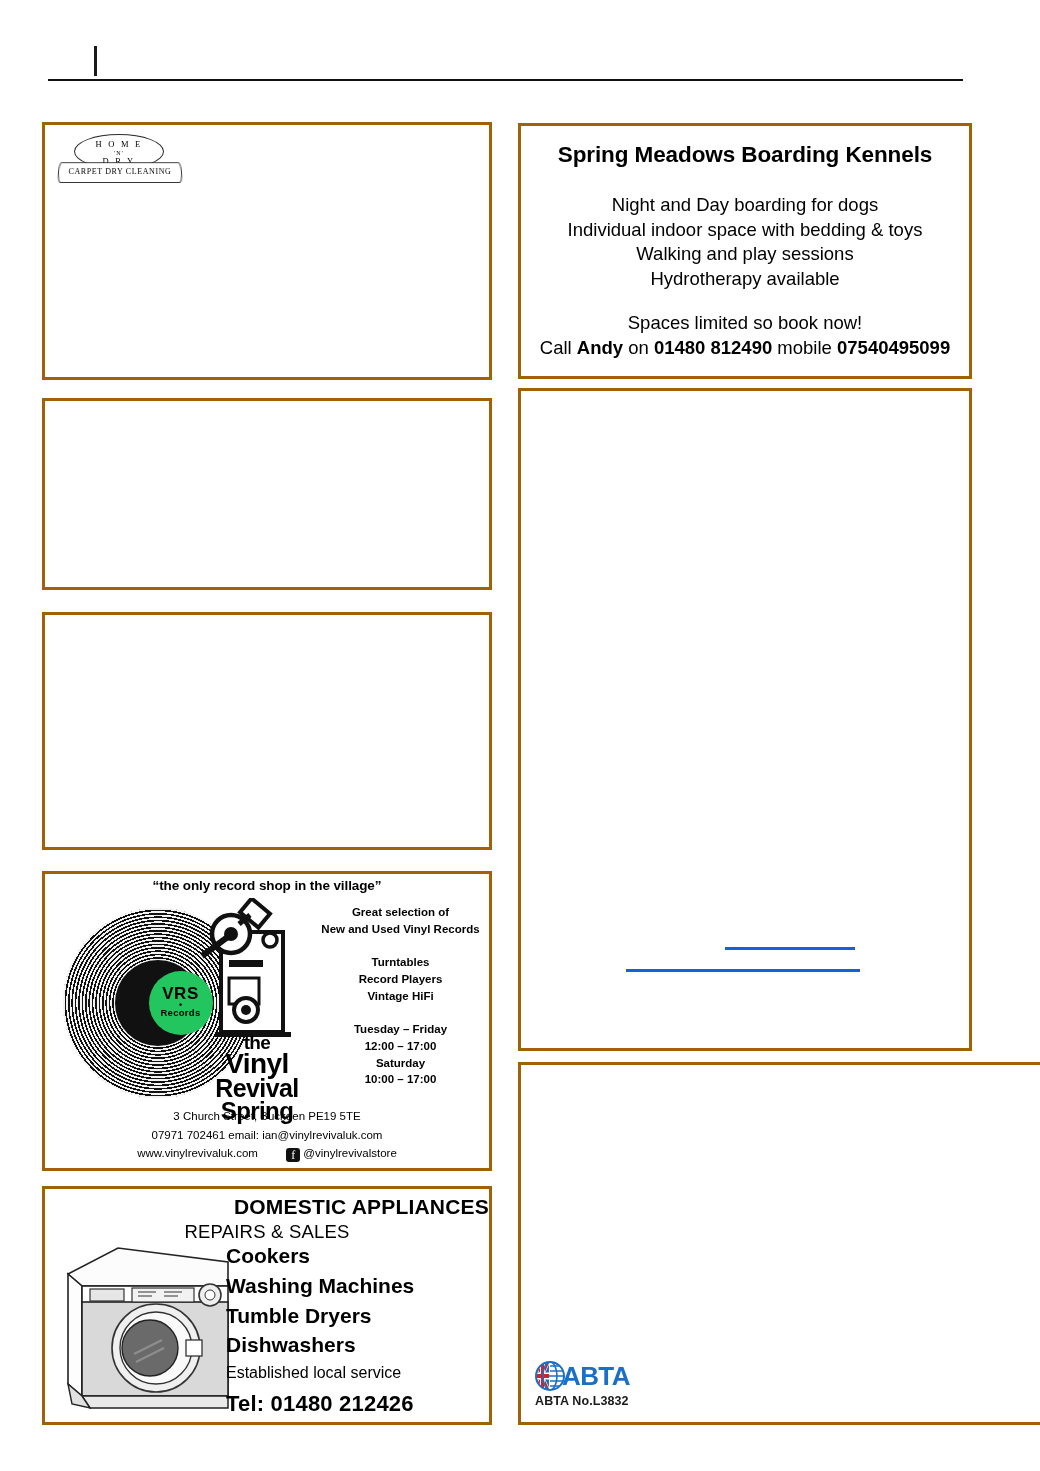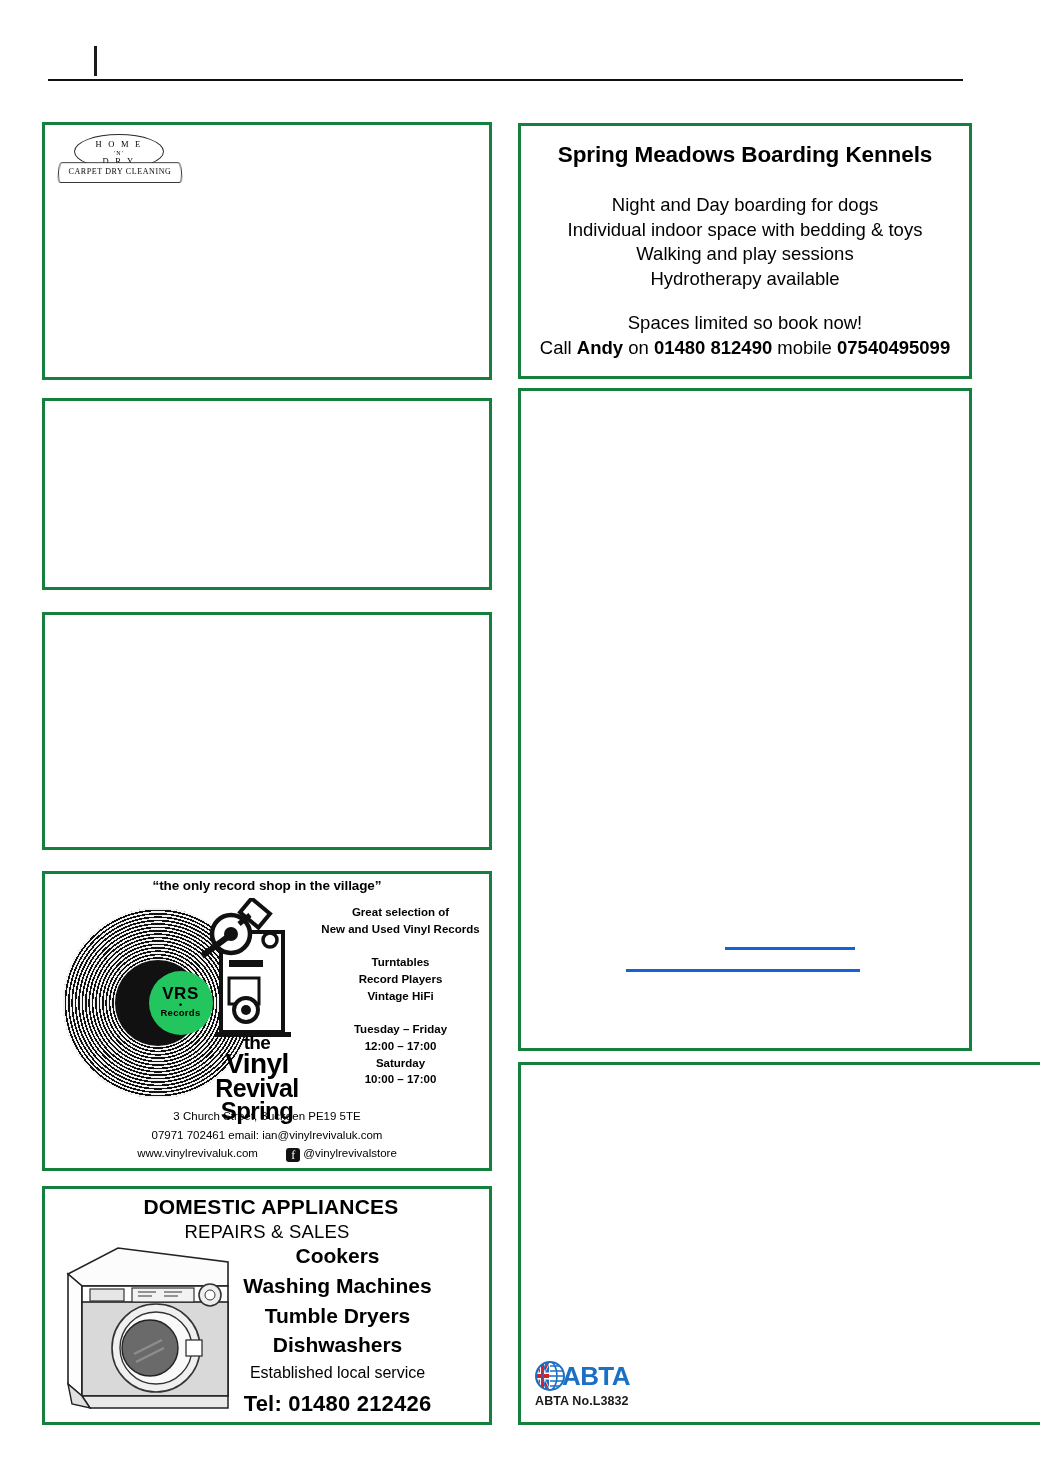--- a/index.html
+++ b/index.html
@@ -27,21 +27,21 @@
   .header-rule {
     position: absolute;
     left: 48px; top: 79px;
     width: 915px; height: 2px;
     background: #111;
   }
 
   
   .ad {
     position: absolute;
-    border: 3px solid #15803d;
+    border: 3px solid #a16207;
     background: #fff;
     box-sizing: border-box;
     overflow: hidden;
   }
   .ad.blank { }
 
   
   #ad-home-n-dry   { left: 42px;  top: 122px;  width: 450px; height: 258px; }
   #ad-blank-left-1 { left: 42px;  top: 398px;  width: 450px; height: 192px; }
   #ad-blank-left-2 { left: 42px;  top: 612px;  width: 450px; height: 238px; }
@@ -185,37 +185,37 @@
     line-height: 14px;
     text-align: center;
     vertical-align: -2px;
     margin-right: 3px;
   }
 
   
   .dom-title {
     position: absolute;
     left: 8px; right: 0; top: 6px;
-    text-align: center;
+    text-align: right;
     font-size: 21px;
     font-weight: bold;
     letter-spacing: 0.2px;
   }
   .dom-sub {
     position: absolute;
     left: 0; right: 0; top: 32px;
     text-align: center;
     font-size: 18.5px;
     letter-spacing: 0.2px;
   }
   .dom-list {
     position: absolute;
-    right: 29px; top: 52px;
+    right: 18px; top: 52px;
     width: 245px;
-    text-align: center;
+    text-align: left;
   }
   .dom-item { font-size: 21px; font-weight: bold; line-height: 1.42; }
   .dom-est  { font-size: 16px; line-height: 1.55; margin-top: 1px; }
   .dom-tel  { font-size: 22px; font-weight: bold; margin-top: 5px; letter-spacing: 0.2px; }
   .washer { position: absolute; left: 15px; top: 55px; }
 
   
   .link-rule { position: absolute; background: #1163d6; height: 3px; }
   #link-rule-1 { left: 725px; top: 947px;  width: 130px; }
   #link-rule-2 { left: 626px; top: 969px;  width: 234px; }

